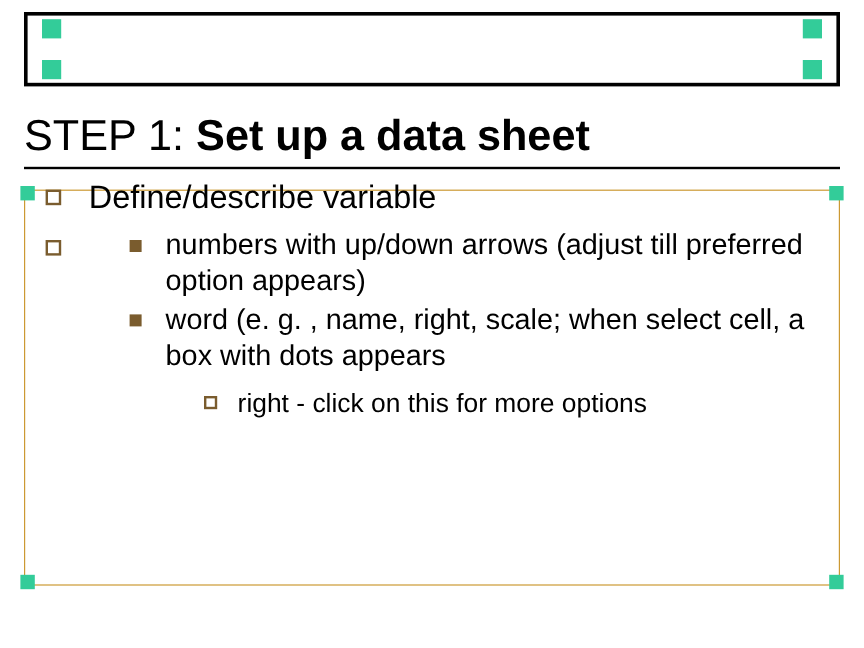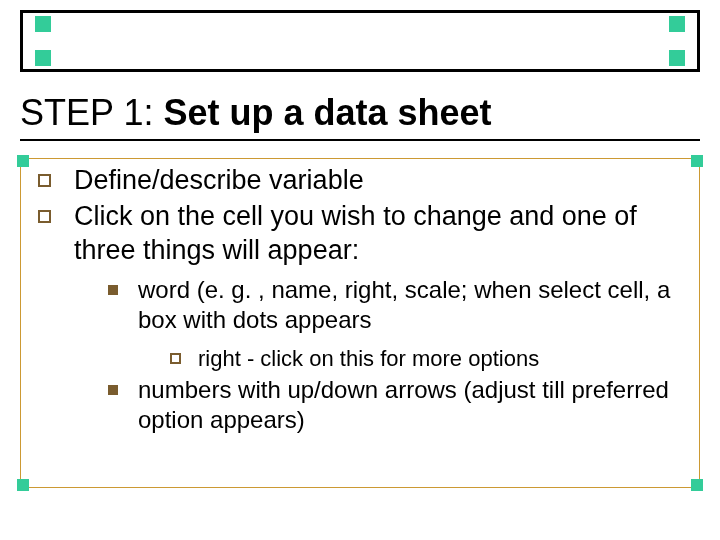--- a/index.html
+++ b/index.html
@@ -66,21 +66,21 @@
     height: 12px;
     background: #33cc99;
   }
   .body-swatch.tl { top: 155px; left: 17px; }
   .body-swatch.tr { top: 155px; left: 691px; }
   .body-swatch.bl { top: 479px; left: 17px; }
   .body-swatch.br { top: 479px; left: 691px; }
 
   .content {
     position: absolute;
-    top: 164px;
+    top: 148px;
     left: 34px;
     width: 652px;
   }
 
   ul.level1 {
     list-style: none;
     margin: 0;
     padding: 0;
   }
   ul.level1 > li {
@@ -163,26 +163,26 @@
 
   <div class="body-frame"></div>
   <div class="body-swatch tl"></div>
   <div class="body-swatch tr"></div>
   <div class="body-swatch bl"></div>
   <div class="body-swatch br"></div>
 
   <div class="content">
     <ul class="level1">
       <li><span>Define/describe variable</span></li>
-      <li><span>Click on the cell you wish to change and one of three things will appear:</span>
+      <li>
         <ul class="level2">
+          <li><span>numbers with up/down arrows (adjust till preferred option appears)</span></li>
           <li><span>word (e. g. , name, right, scale; when select cell,  a box with dots appears</span>
             <ul class="level3">
               <li><span>right - click on this for more options</span></li>
             </ul>
           </li>
-          <li><span>numbers with up/down arrows (adjust till preferred option appears)</span></li>
         </ul>
       </li>
     </ul>
   </div>
 
 </div>
 
 </body></html>

